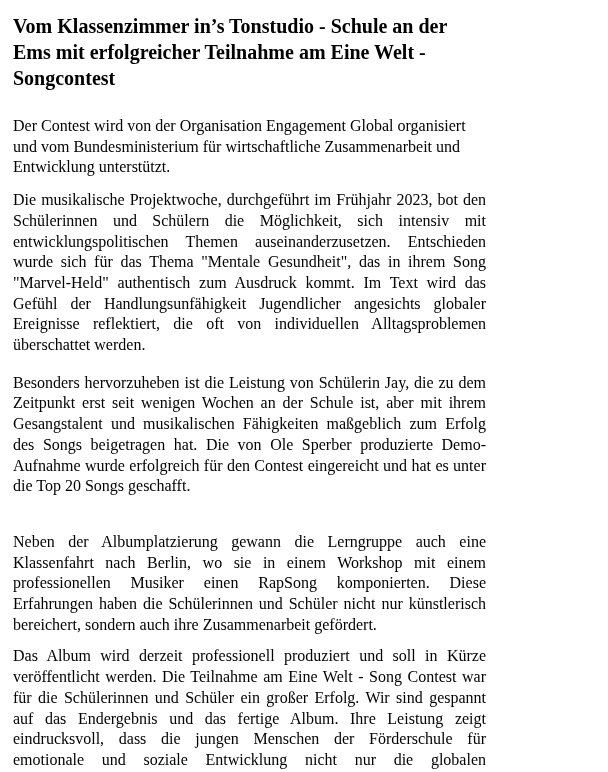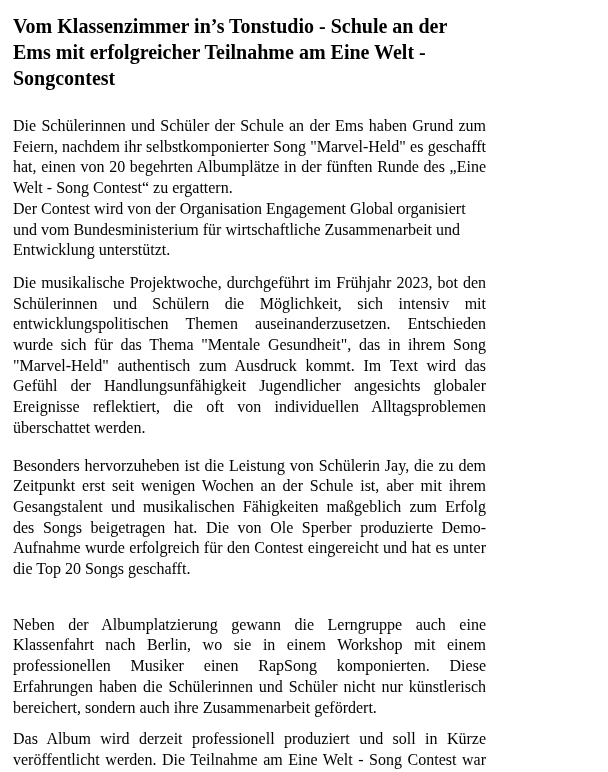--- a/index.html
+++ b/index.html
@@ -46,21 +46,20 @@
   }
 </style>
 </head>
 <body>
 
 <div class="page">
 
   <h1 class="title">Vom Klassenzimmer in’s Tonstudio - Schule an der Ems mit erfolgreicher Teilnahme am Eine Welt - Songcontest</h1>
 
   <section class="block block-1">
-    <p class="para">Die Schülerinnen und Schüler der Schule an der Ems haben Grund zum Feiern, nachdem ihr selbstkomponierter Song "Marvel-Held" es geschafft hat, einen von 20 begehrten Albumplätze in der fünften Runde des „Eine Welt - Song Contest“ zu ergattern.</p>
     <p class="para plain">Der Contest wird von der Organisation Engagement Global organisiert und vom Bundesministerium für wirtschaftliche Zusammenarbeit und Entwicklung unterstützt.</p>
   </section>
 
   <section class="block block-2">
     <p class="para">Die musikalische Projektwoche, durchgeführt im Frühjahr 2023, bot den Schülerinnen und Schülern die Möglichkeit, sich intensiv mit entwicklungspolitischen Themen auseinanderzusetzen. Entschieden wurde sich für das Thema "Mentale Gesundheit", das in ihrem Song "Marvel-Held" authentisch zum Ausdruck kommt. Im Text wird das Gefühl der Handlungsunfähigkeit Jugendlicher angesichts globaler Ereignisse reflektiert, die oft von individuellen Alltagsproblemen überschattet werden.</p>
   </section>
 
   <section class="block block-3">
     <p class="para">Besonders hervorzuheben ist die Leistung von Schülerin Jay, die zu dem Zeitpunkt erst seit wenigen Wochen an der Schule ist, aber mit ihrem Gesangstalent und musikalischen Fähigkeiten maßgeblich zum Erfolg des Songs beigetragen hat. Die von Ole Sperber produzierte Demo-Aufnahme wurde erfolgreich für den Contest eingereicht und hat es unter die Top 20 Songs geschafft.</p>
   </section>

